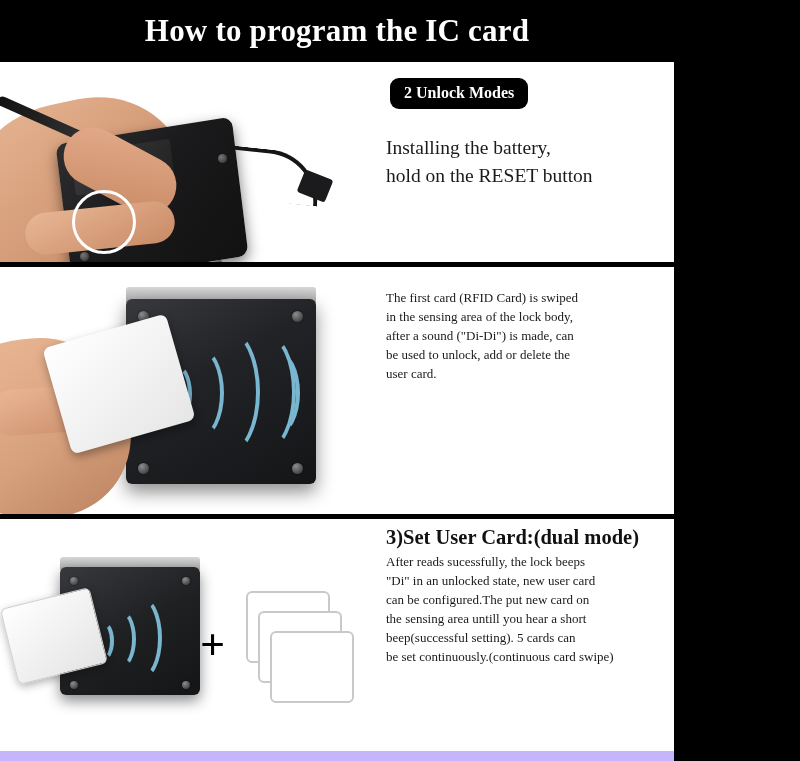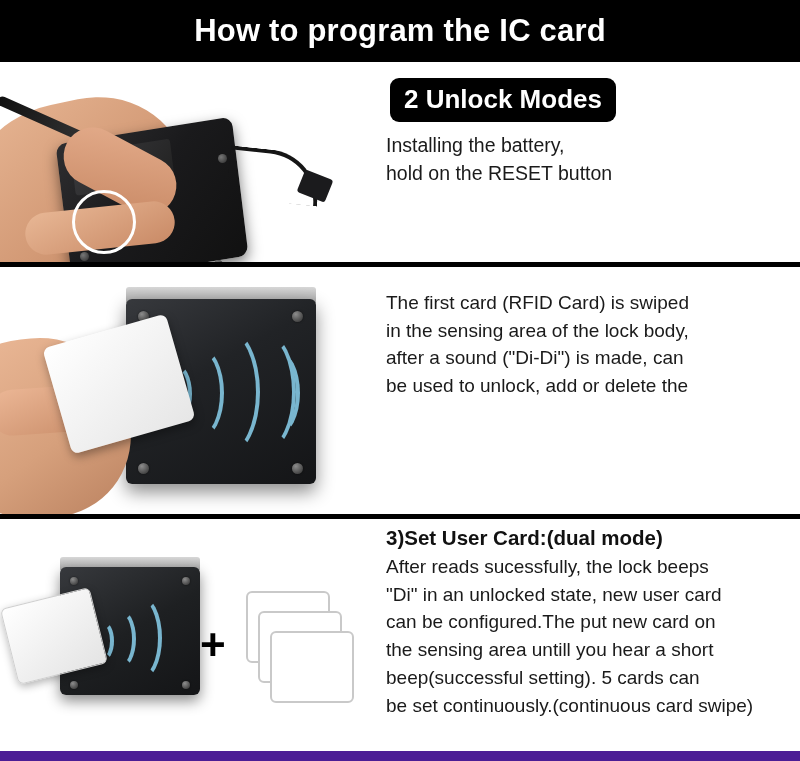--- a/index.html
+++ b/index.html
@@ -4,22 +4,23 @@
 <style>
   * { box-sizing: border-box; margin: 0; padding: 0; }
   html, body {
     width: 800px; height: 761px;
     background: #000;
     font-family: "Liberation Sans", sans-serif;
     overflow: hidden;
   }
   .page {
     position: relative;
-    width: 800px; height: 761px;
-    background: #4c1d95;
+    width: 674px; height: 761px;
+    background: #c4b5fd;
+    font-family: Liberation Serif, serif;
   }
 
   
   .header {
     height: 62px;
     display: flex;
     align-items: center;
     justify-content: center;
     background: #000;
   }
@@ -55,44 +56,44 @@
     flex: 1 1 auto;
     padding: 6px 8px 4px 14px;
     position: relative;
   }
 
   
   .badge {
     display: inline-block;
     background: #000;
     color: #fff;
-    font-size: 26px;
+    font-size: 16px;
     font-weight: bold;
     padding: 6px 14px 7px 14px;
     border-radius: 9px;
-    margin: 10px 0 9px 4px;
+    margin: 10px 0 25px 4px;
   }
   .step-title {
     color: #111;
     font-size: 21px;
     font-weight: bold;
     line-height: 1.22;
     margin-bottom: 3px;
   }
   .step-line {
     color: #1a1a1a;
     font-size: 19.5px;
     line-height: 1.46;
     white-space: nowrap;
   }
   .sec1 .step-title { font-size: 21px; margin-top: 0; }
   .sec2 .text-col { padding-top: 22px; }
   .sec3 .text-col { }
   .sec2 .step-title, .sec3 .step-title { font-size: 20.5px; }
-  .sec2 .step-line, .sec3 .step-line { font-size: 19px; }
+  .sec2 .step-line, .sec3 .step-line { font-size: 13px; }
 
   
   .p1-hand {
     position: absolute;
     left: -40px; top: 40px;
     width: 230px; height: 190px;
     background: linear-gradient(150deg,#e8b795 0%, #d39a76 55%, #b87b58 100%);
     border-radius: 48% 40% 45% 55% / 55% 45% 50% 45%;
     transform: rotate(-12deg);
   }
@@ -320,20 +321,21 @@
       <div class="wave" style="left:256px;top:84px;width:44px;height:84px;"></div>
       <div class="p2-hand"></div>
       <div class="p2-fingers"></div>
       <div class="p2-card"></div>
     </div>
     <div class="text-col">
       <div class="step-line">The first card (RFID Card) is swiped</div>
       <div class="step-line">in the sensing area of the lock body,</div>
       <div class="step-line">after a sound ("Di-Di") is made, can</div>
       <div class="step-line">be used to unlock, add or delete the</div>
+      <div class="step-line">user card.</div>
     </div>
   </div>
 
   <div class="section sec3">
     <div class="photo photo3">
       <div class="p3-lock-top"></div>
       <div class="p3-lock"></div>
       <div class="screw sm" style="left:70px;top:58px;"></div>
       <div class="screw sm" style="left:182px;top:58px;"></div>
       <div class="screw sm" style="left:70px;top:162px;"></div>

